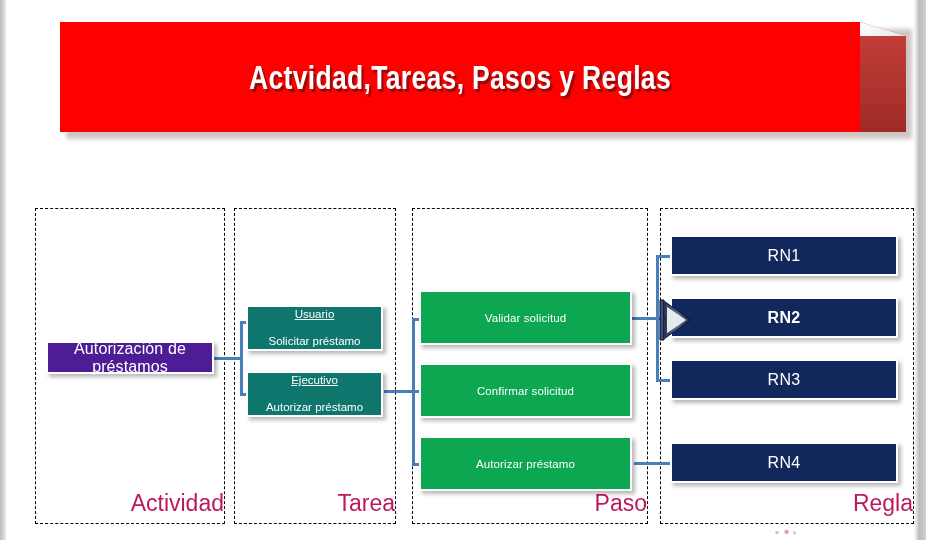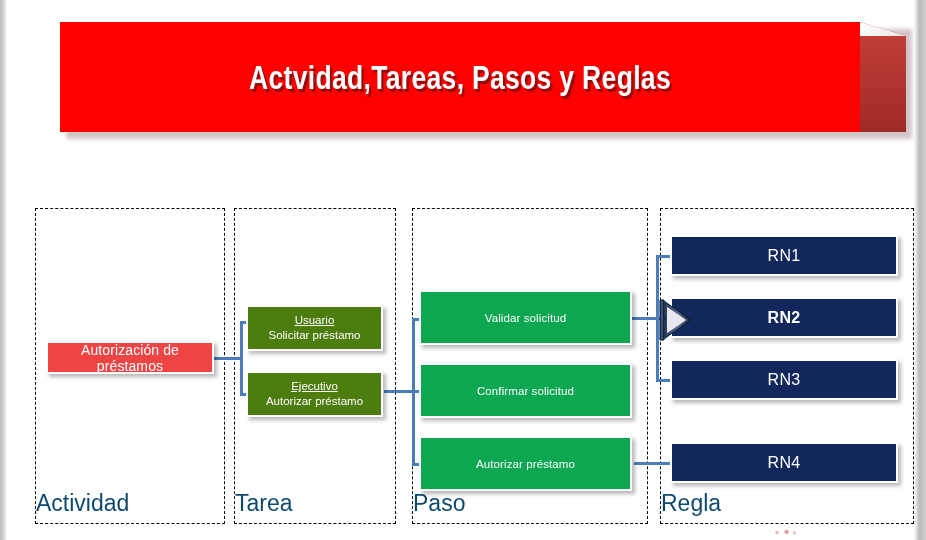--- a/index.html
+++ b/index.html
@@ -30,35 +30,35 @@
     display:flex;align-items:center;justify-content:center;
     color:#ffffff;font-size:34px;font-weight:bold;letter-spacing:.4px;
     font-family:"Liberation Sans Narrow","Liberation Sans",sans-serif;
     transform:scaleX(.78);transform-origin:center center;
     text-shadow:3px 3px 0 rgba(60,20,20,.55);
     white-space:nowrap;
   }
 
   
   .column{position:absolute;top:208px;height:316px;border:1.6px dashed #000000;box-sizing:border-box;}
-  .col-label{position:absolute;bottom:6px;left:0;width:100%;text-align:left;
-    font-size:23px;color:#0c4a6e;font-family:"Liberation Sans",sans-serif;}
+  .col-label{position:absolute;bottom:6px;left:0;width:100%;text-align:right;
+    font-size:23px;color:#be185d;font-family:"Liberation Sans",sans-serif;}
 
   #col-actividad{left:35px;width:190px;}
   #col-tarea{left:234px;width:162px;}
   #col-paso{left:412px;width:236px;}
   #col-regla{left:660px;width:254px;}
 
   
   .shape{position:absolute;box-sizing:border-box;display:flex;flex-direction:column;
     align-items:center;justify-content:center;color:#ffffff;text-align:center;
     box-shadow:3px 3px 4px rgba(0,0,0,.28);border:2px solid #ffffff;}
 
-  .box-blue{background:#ef4444;font-size:14px;letter-spacing:.1px;}
-  .box-red{background:#4d7c0f;font-size:11.5px;line-height:15px;}
+  .box-blue{background:#4c1d95;font-size:16px;letter-spacing:.1px;}
+  .box-red{background:#0f766e;font-size:11.5px;line-height:15px;justify-content:space-between;}
   .box-red .role{text-decoration:underline;}
   .box-green{background:#0CA750;font-size:11.5px;letter-spacing:.1px;}
   .box-navy{background:#12285C;font-size:16px;letter-spacing:.3px;}
 
   
   .conn{position:absolute;background:#4A7EBB;}
   .conn-h{height:3px;}
   .conn-v{width:3px;}
 
   

